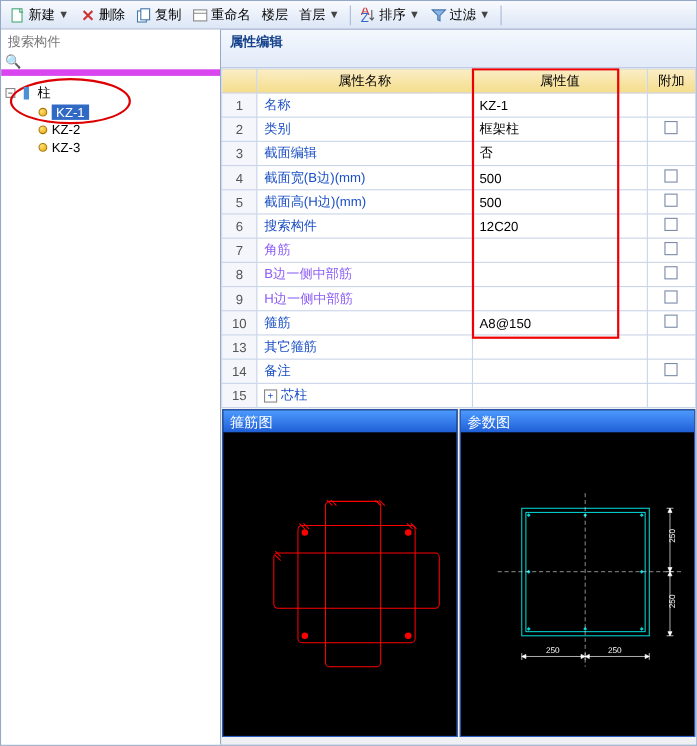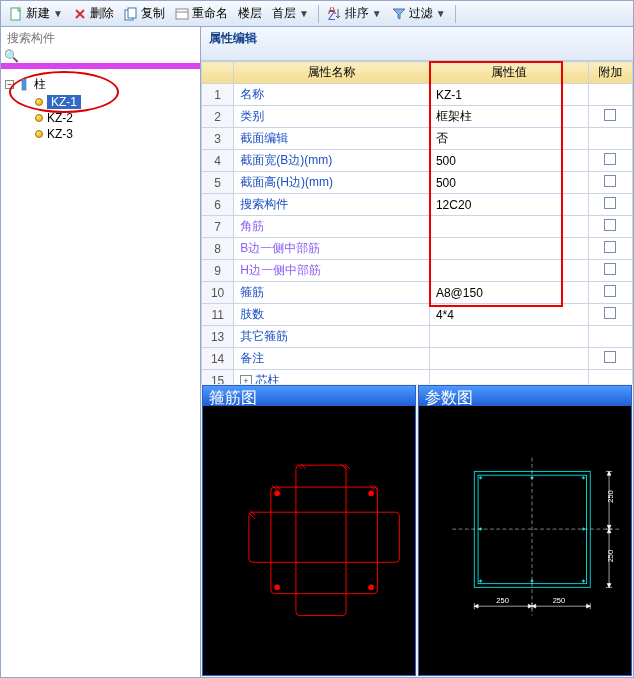--- a/index.html
+++ b/index.html
@@ -31,21 +31,21 @@
 table.grid th { background:linear-gradient(#faedc4,#f5dd8a); font-weight:normal; text-align:center; }
 table.grid td.rownum { width:26px; text-align:center; background:#f4f6fb; color:#555; }
 table.grid td.namecell { color:#1a4fc5; width:160px; }
 table.grid td.namecell.disabled { color:#8b5cf6; }
 table.grid td.valcell { width:130px; }
 table.grid td.chkcell { width:36px; text-align:center; }
 .chk { width:12px; height:12px; border:1px solid #7a8aa8; display:inline-block; background:#fff; }
 .redbox { position:absolute; border:2px solid #e00; pointer-events:none; }
 .cadrow { display:flex; gap:2px; height:300px; padding:1px; }
 .cadpanel { flex:1; border:1px solid #2b5fc4; background:#000; display:flex; flex-direction:column; }
-.cadtitle { height:20px; background:linear-gradient(#4d9aff,#1f5fd6); color:#fff; padding:2px 6px; font-size:16px; }
+.cadtitle { height:20px; background:linear-gradient(#4d9aff,#1f5fd6); color:#fff; padding:2px 6px; font-size:13px; }
 .cadbody { flex:1; position:relative;padding-left:24px; }
 .cadbody svg { width:100%; height:100%; }
 </style>
 </head>
 <body>
 
 <div class="toolbar">
   <span class="tbtn">
       <span class="ticon"><svg viewBox="0 0 14 14">
           <rect x="2" y="1" width="9" height="12" fill="#fff" stroke="#4a7"></rect>
@@ -199,26 +199,20 @@
               <td class="valcell"></td>
               <td class="chkcell"><span class="chk"></span></td>
             </tr>
             <tr>
               <td class="rownum">10</td>
               <td class="namecell">箍筋</td>
               <td class="valcell">A8@150</td>
               <td class="chkcell"><span class="chk"></span></td>
             </tr>
             <tr>
-              <td class="rownum">11</td>
-              <td class="namecell">肢数</td>
-              <td class="valcell">4*4</td>
-              <td class="chkcell"><span class="chk"></span></td>
-            </tr>
-            <tr>
               <td class="rownum">13</td>
               <td class="namecell">其它箍筋</td>
               <td class="valcell"></td>
               <td class="chkcell"></td>
             </tr>
             <tr>
               <td class="rownum">14</td>
               <td class="namecell">备注</td>
               <td class="valcell"></td>
               <td class="chkcell"><span class="chk"></span></td>

